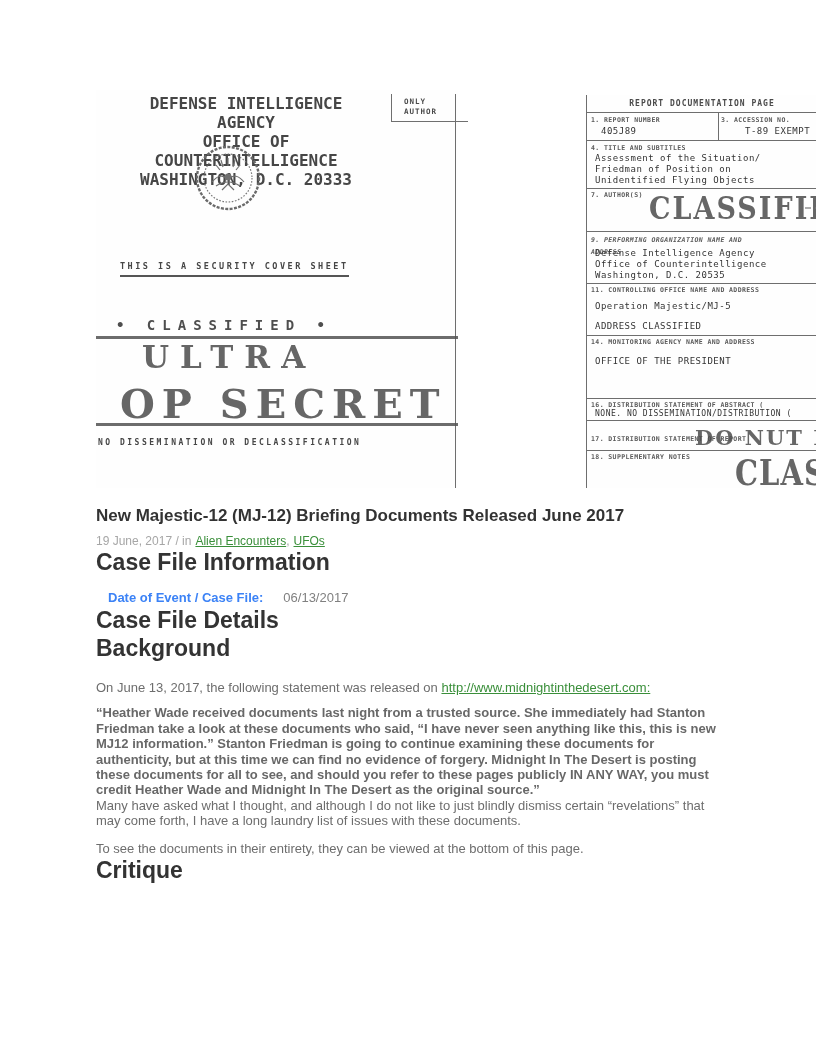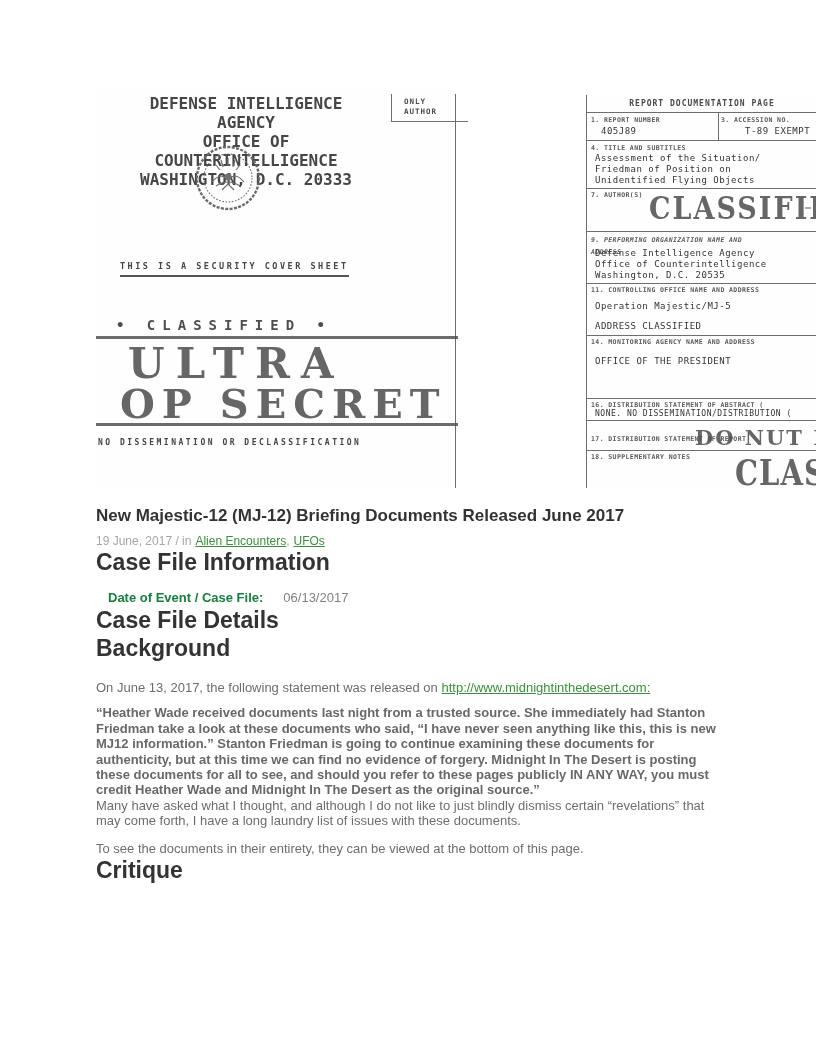--- a/index.html
+++ b/index.html
@@ -19,21 +19,21 @@
   .dl-seal{left:98px;top:54px;width:68px;height:68px;}
   .dl-cover{left:24px;top:171px;font-size:8.5px;font-weight:bold;letter-spacing:2.5px;color:#464646;
             border-bottom:2.5px solid #555;padding-bottom:4px;}
   .dl-classified{left:0;top:227px;width:256px;text-align:center;font-size:14px;font-weight:bold;
                  letter-spacing:7px;color:#4e4e4e;}
   .rule{left:0;width:100%;height:3px;background:#525252;opacity:.85;}
   .rule1{top:246px;}
   .rule2{top:333px;}
   .stamp{font-family:"DejaVu Serif",serif;font-weight:bold;color:#4c4c4c;opacity:.85;white-space:nowrap;
          transform-origin:left top;}
-  .dl-ultra{left:32px;top:249px;font-size:42px;letter-spacing:11px;transform:scaleY(1.0);}
+  .dl-ultra{left:46px;top:249px;font-size:31px;letter-spacing:11px;transform:scaleY(1.0);}
   .dl-topsecret{left:24px;top:290px;font-size:40px;letter-spacing:7px;}
   .dl-nodissem{left:2px;top:348px;font-size:8px;font-weight:bold;letter-spacing:2.5px;color:#464646;}
 
   #scan-right{left:586px;top:95px;width:230px;height:393px;border-left:1px solid #6e6e6e;overflow:hidden;}
   .dr-header{left:0;top:4px;width:100%;text-align:center;font-size:8px;font-weight:bold;letter-spacing:1px;color:#4a4a4a;}
   .hline{left:0;width:230px;height:1px;background:#6e6e6e;}
   .vline{width:1px;background:#6e6e6e;}
   .dr-label{font-size:6.5px;font-weight:bold;letter-spacing:.4px;color:#5a5a5a;white-space:nowrap;}
   .dr-label.wrap{white-space:normal;width:160px;line-height:12px;font-style:italic;}
   .dr-val{font-size:9px;letter-spacing:.5px;color:#333;white-space:nowrap;}
@@ -44,21 +44,21 @@
 
   
   #article{position:absolute;left:96px;top:505px;width:624px;}
   .art-title{font-size:17px;font-weight:700;color:#333;line-height:21px;margin:0;}
   .meta{margin-top:8px;font-size:12px;color:#a6a6a6;}
   .cat-link{color:#3a8f3a;text-decoration:underline;cursor:pointer;margin-left:4px;}
   .cat-sep{color:#a6a6a6;}
   h2.art-h2{font-size:23px;font-weight:700;color:#333;line-height:28px;margin:0;}
   .h-cfi{margin-top:6px;}
   .date-line{margin-top:14px;font-size:13px;line-height:16px;}
-  .date-label{font-weight:700;color:#15803d;padding-left:12px;}
+  .date-label{font-weight:700;color:#3b82f6;padding-left:12px;}
   .date-value{color:#808080;margin-left:20px;}
   .h-cfd{margin-top:12px;}
   .h-bg{margin-top:16px;}
   .para{font-size:13px;color:#6d6d6d;line-height:15.4px;margin:0;}
   .p-intro{margin-top:18px;}
   .text-link{color:#3a8f3a;text-decoration:underline;cursor:pointer;}
   .quote-block{margin-top:10px;}
   .quote{font-weight:700;color:#686868;}
   .p-view{margin-top:12px;}
   .h-critique{margin-top:22px;}

